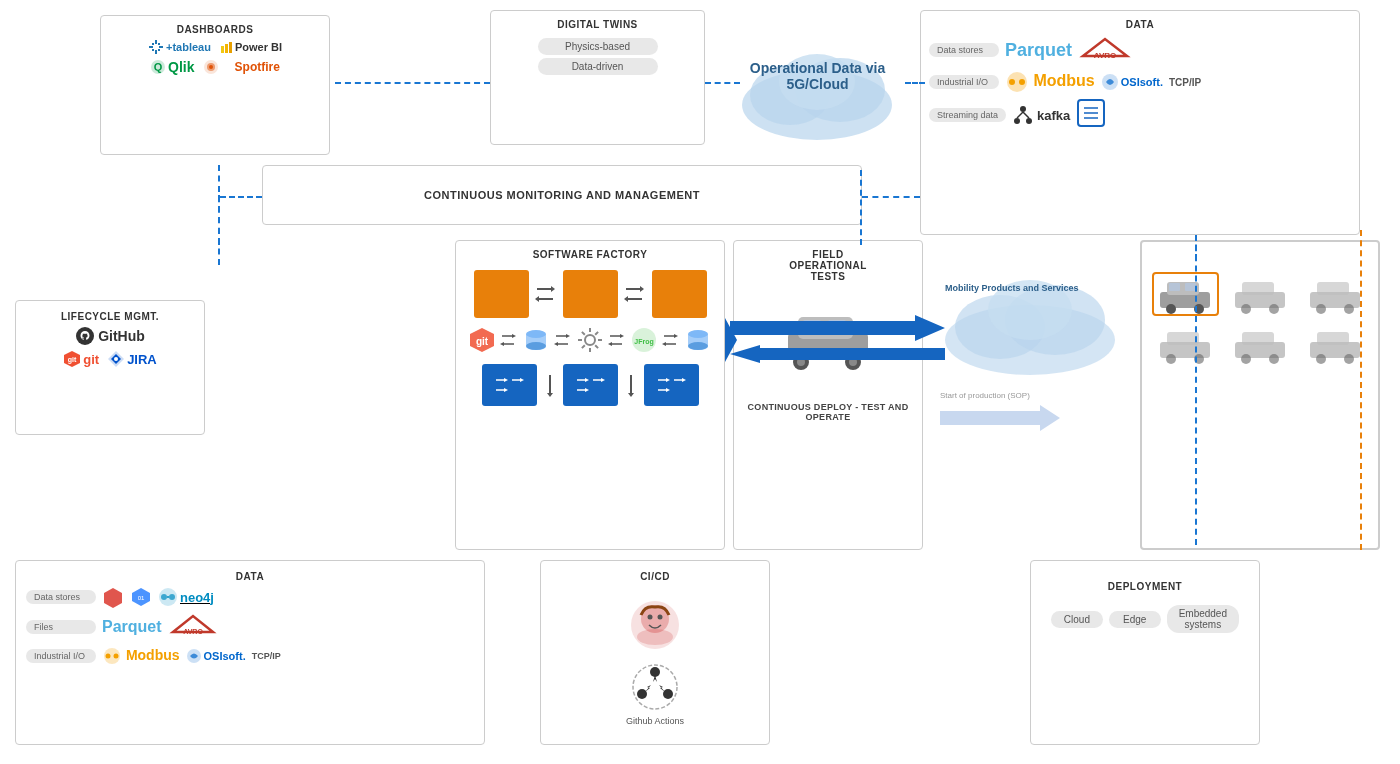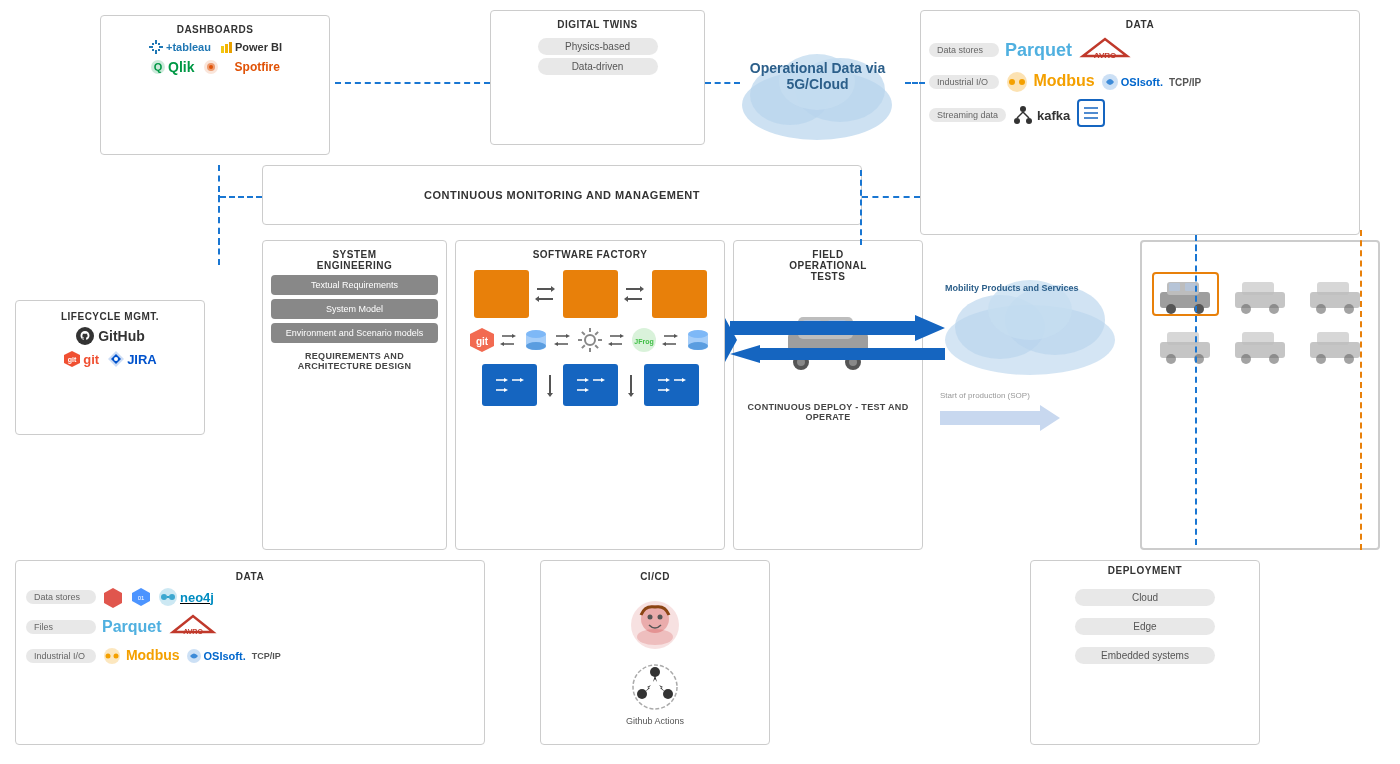--- a/index.html
+++ b/index.html
@@ -81,21 +81,21 @@
       padding: 10px;
     }
     
     #cicd-box {
       left: 540px; top: 560px; width: 230px; height: 185px;
       padding: 10px;
     }
     
     #deployment-box {
       left: 1030px; top: 560px; width: 230px; height: 185px;
-      padding: 4px;
+      padding: 20px;
     }
     
     #car-grid-area {
       position: absolute;
       left: 1140px; top: 240px; width: 240px; height: 310px;
       border: 2px solid #ccc;
       background: white;
       border-radius: 4px;
     }
 
@@ -359,27 +359,20 @@
   <div class="dashed-h" style="left:905px;top:82px;width:20px;"></div>
 
   <div class="box" id="continuous-monitoring-box">
     <div class="continuous-title">CONTINUOUS MONITORING AND MANAGEMENT</div>
   </div>
 
   <div class="dashed-h" style="left:220px;top:196px;width:42px;"></div>
   <div class="dashed-h" style="left:862px;top:196px;width:58px;"></div>
   <div class="dashed-v" style="left:218px;top:165px;height:100px;"></div>
 
-  <div class="box" id="system-engineering-box">
-    <div class="box-title">SYSTEM<br>ENGINEERING</div>
-    <div class="gray-card">Textual Requirements</div>
-    <div class="gray-card">System Model</div>
-    <div class="gray-card">Environment and Scenario models</div>
-    <div class="sub-box-title" style="margin-top:8px;">REQUIREMENTS AND ARCHITECTURE DESIGN</div>
-  </div>
 
   <div class="box" id="software-factory-box">
     <div class="box-title">SOFTWARE FACTORY</div>
 
     <div style="display:flex;align-items:center;justify-content:center;gap:6px;margin-top:10px;">
       <div class="orange-block"></div>
       <div style="display:flex;flex-direction:column;gap:3px;">
         <svg width="22" height="20" viewBox="0 0 22 20">
             <polyline points="2,5 18,5" stroke="#555" stroke-width="2" fill="none"></polyline>
             <polygon points="16,2 20,5 16,8" fill="#555"></polygon>
@@ -717,21 +710,21 @@
         <polygon points="27,13 29,20 27,17 25,20" fill="#333"></polygon>
         <polygon points="37,30 32,26 35,25 31,23" fill="#333"></polygon>
         <polygon points="17,30 22,26 19,25 23,23" fill="#333"></polygon>
       </svg>
       <div style="font-size:9px;color:#555;margin-top:4px;">Github Actions</div>
     </div>
   </div>
 
   <div class="box" id="deployment-box">
     <div class="box-title">DEPLOYMENT</div>
-    <div style="margin-top:10px;display:flex;flex-direction:column;gap:6px;align-items:center;">
+    <div style="margin-top:10px;display:flex;flex-direction:row;gap:6px;align-items:center;">
       <span class="tag" style="width:140px;">Cloud</span>
       <span class="tag" style="width:140px;">Edge</span>
       <span class="tag" style="width:140px;">Embedded systems</span>
     </div>
   </div>
 
   <div class="dashed-orange" style="left:1360px;top:230px;width:0;border-left:2px dashed #e8800a;height:320px;border-top:none;position:absolute;border-left-style:dashed;"></div>
 
   <div style="position:absolute;left:1195px;top:235px;height:25px;width:2px;border-left:2px dashed #1976d2;"></div>
 

